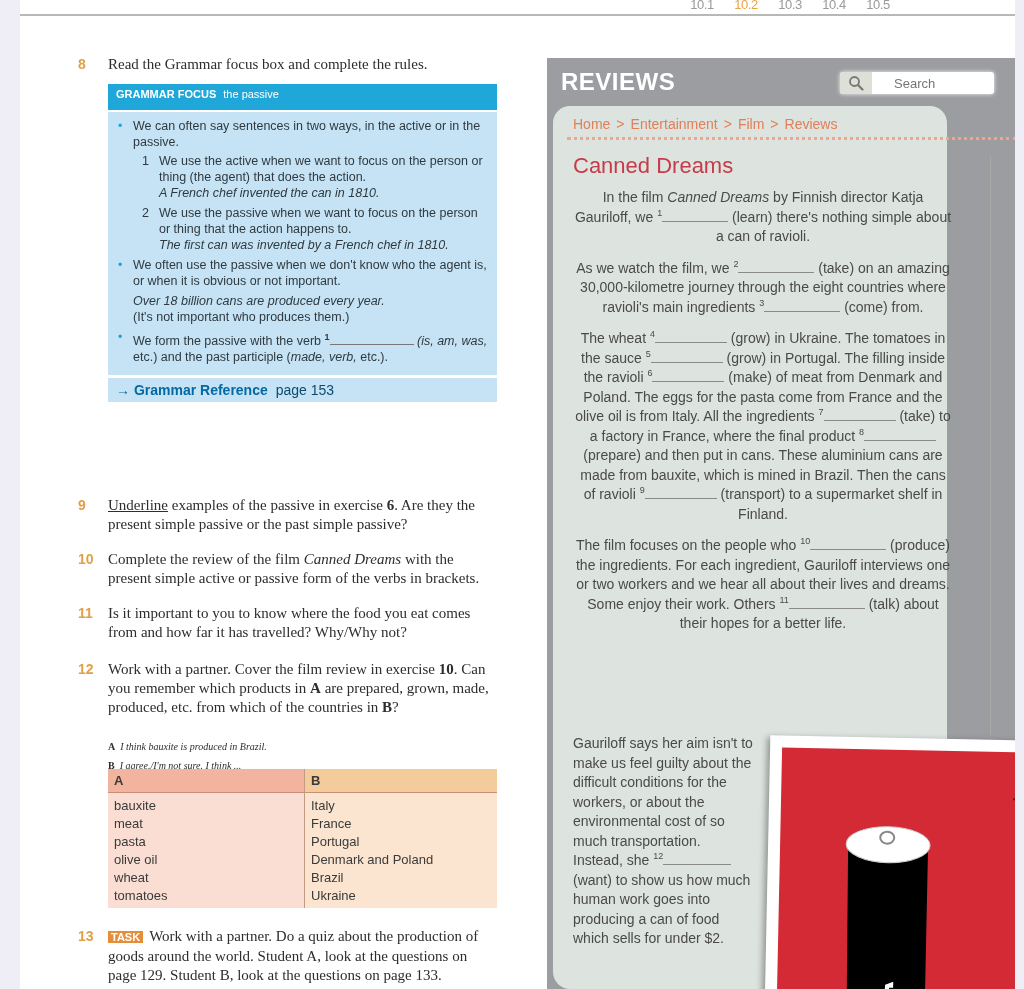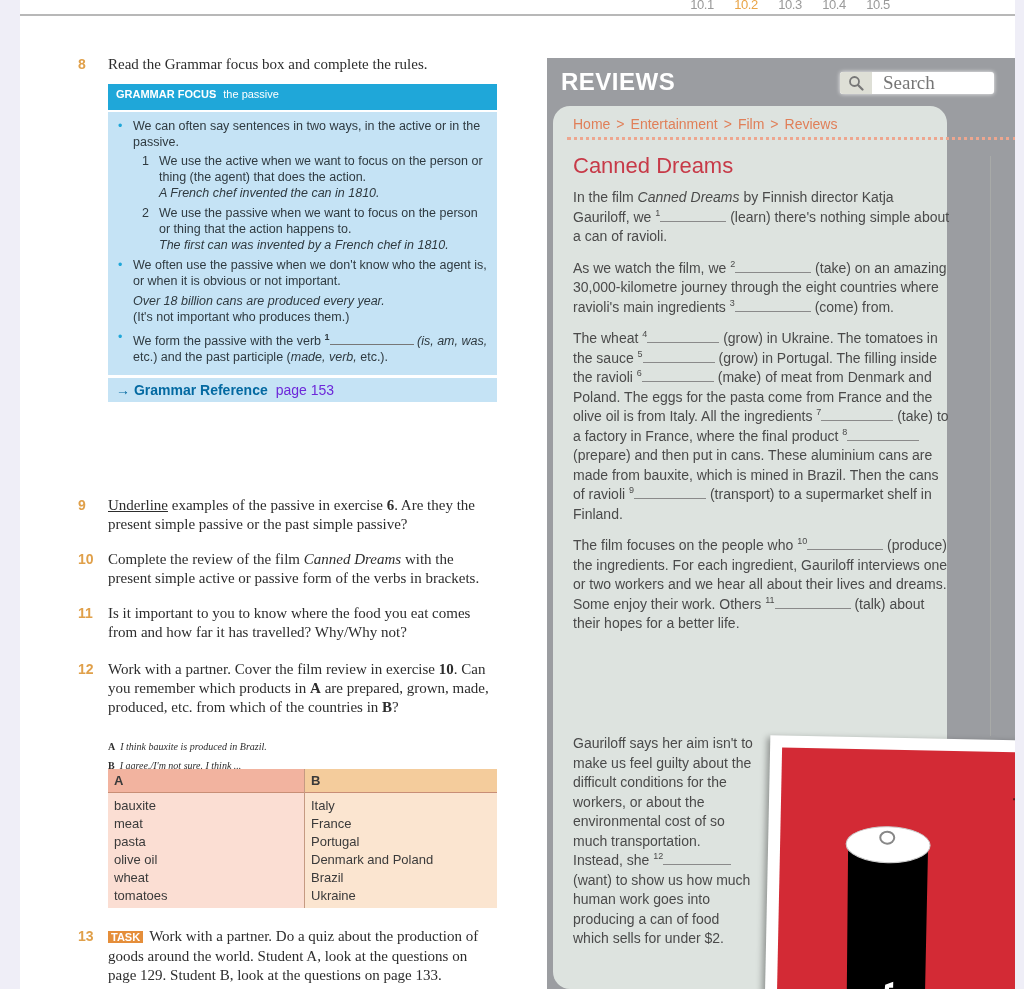--- a/index.html
+++ b/index.html
@@ -25,48 +25,48 @@
   .gf-head .t2 { font-weight: normal; margin-left: 4px; }
   .gf-body { background: #c5e3f5; margin-top: 2px; padding: 6px 8px 6px 8px; font-size: 12.5px; line-height: 16px; color: #2f3a40; }
   .gf-bullet { position: relative; padding-left: 17px; margin-bottom: 4px; }
   .gf-bullet::before { content: "•"; position: absolute; left: 2px; top: 0; color: #1fa7d9; }
   .gf-sub { position: relative; padding-left: 17px; margin: 3px 0 4px 9px; }
   .gf-sub .n { position: absolute; left: 0; top: 0; }
   .gf-ex { font-style: italic; }
   .blank { display: inline-block; border-bottom: 1px solid #777; height: 12px; vertical-align: baseline; }
   .gf-ref { background: #c5e3f5; margin-top: 3px; padding: 4px 8px; font-size: 14px; }
   .gf-ref .link { color: #0369a1; font-weight: bold; cursor: pointer; }
-  .gf-ref .pg { color: #6d28d9; margin-left: 4px; }
+  .gf-ref .pg { color: #0c4a6e; margin-left: 4px; }
 
   .tbl { position: absolute; left: 88px; top: 769px; width: 389px; font-size: 13px; line-height: 18px; color: #3a3a3a; display: flex; }
   .tbl .col { width: 196px; }
   .tbl .col.b { width: 193px; border-left: 1px solid #c59a82; }
   .tbl .hd { height: 24px; padding: 3px 6px; font-weight: bold; border-bottom: 1px solid #c88e76; }
   .tbl .col.a .hd { background: #f2b39f; }
   .tbl .col.b .hd { background: #f4cc9c; }
   .tbl .col.a .bd { background: #fbded3; padding: 4px 6px 3px; }
   .tbl .col.b .bd { background: #fbe5d0; padding: 4px 6px 3px; }
   .task { background: #e58e3a; color: #fff; font-family: "Liberation Sans", sans-serif; font-size: 11px; font-weight: bold; padding: 0 3px; margin-right: 6px; }
 
   
   .rv { position: absolute; left: 527px; top: 58px; width: 468px; height: 931px; background: #9b9da1; }
   .rv-header { height: 48px; position: relative; }
   .rv-title { position: absolute; left: 14px; top: 10px; color: #fff; font-size: 24px; font-weight: bold; letter-spacing: 0.5px; }
   .rv-search { position: absolute; left: 293px; top: 14px; width: 154px; height: 22px; background: #fff; border-radius: 3px; box-shadow: 0 0 4px rgba(255,255,255,0.9); display: flex; align-items: center; }
   .rv-search .btn { width: 32px; height: 22px; background: #dedfd6; display: flex; align-items: center; justify-content: center; border-radius: 3px 0 0 3px; cursor: pointer; }
-  .rv-search input { border: none; outline: none; background: transparent; font-family: Liberation Serif, serif; font-size: 19px; color: #999; padding-left: 11px; width: 118px; }
+  .rv-search input { border: none; outline: none; background: transparent; font-family: Liberation Sans, sans-serif; font-size: 13px; color: #999; padding-left: 22px; width: 118px; }
   .rv-content { position: absolute; left: 6px; top: 48px; width: 394px; height: 883px; background: #dde3df; border-radius: 17px; }
   .crumb { position: absolute; left: 20px; top: 10px; font-size: 14px; color: #e07f58; }
   .crumb span { cursor: pointer; }
   .crumb .sep { margin: 0 6px; cursor: default; }
   .dots { position: absolute; left: 14px; top: 31px; width: 450px; border-top: 3px dotted #eda68f; }
   .vline { position: absolute; left: 437px; top: 50px; width: 1px; height: 580px; background: #a8aaa8; }
   .film-title { position: absolute; left: 20px; top: 47px; font-size: 22px; color: #c73a48; }
   .rv-text { position: absolute; left: 20px; width: 380px; font-size: 14px; line-height: 19.5px; color: #4a4a4a; }
-  .rv-text p { margin-bottom: 12px; }
+  .rv-text p { margin-bottom: 12px; text-align: center; }
   .rv-text sup { font-size: 9px; vertical-align: 6px; line-height: 0; }
   .rv-text .blank { width: 66px; border-bottom: 1px solid #8a8a8a; height: 13px; }
   .rv-text2 { position: absolute; left: 20px; top: 628px; width: 180px; font-size: 14px; line-height: 19.5px; color: #4a4a4a; }
   .rv-text2 sup { font-size: 9px; vertical-align: 6px; line-height: 0; }
   .rv-text2 .blank { width: 68px; border-bottom: 1px solid #8a8a8a; height: 13px; }
 
   .poster-frame { position: absolute; left: 214px; top: 632px; width: 268px; height: 320px; background: #ffffff; transform: rotate(1.2deg); box-shadow: -3px 2px 6px rgba(0,0,0,0.35); }
   .poster { position: absolute; left: 12px; top: 12px; width: 262px; height: 310px; background: #d32a35; }
 </style>
 </head>

